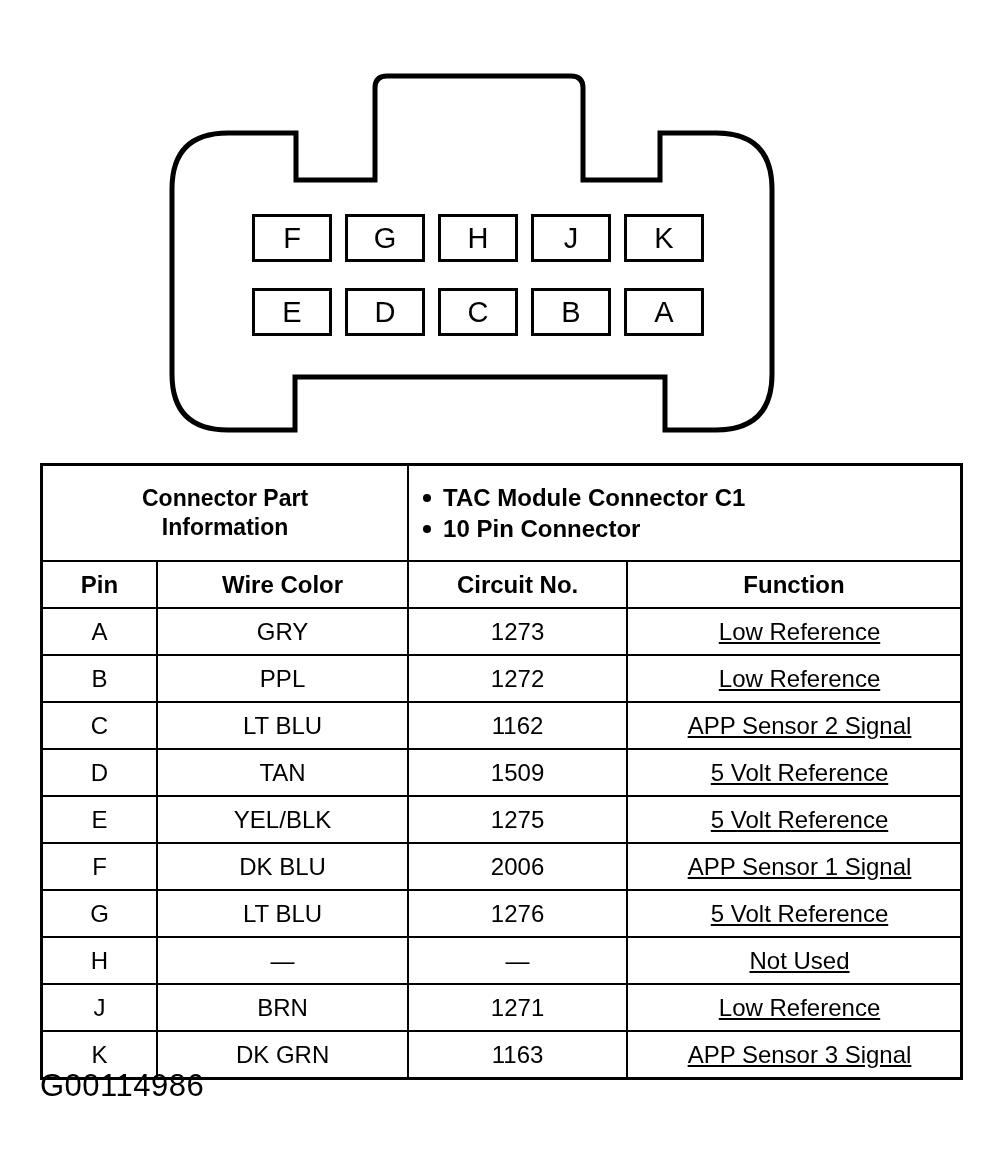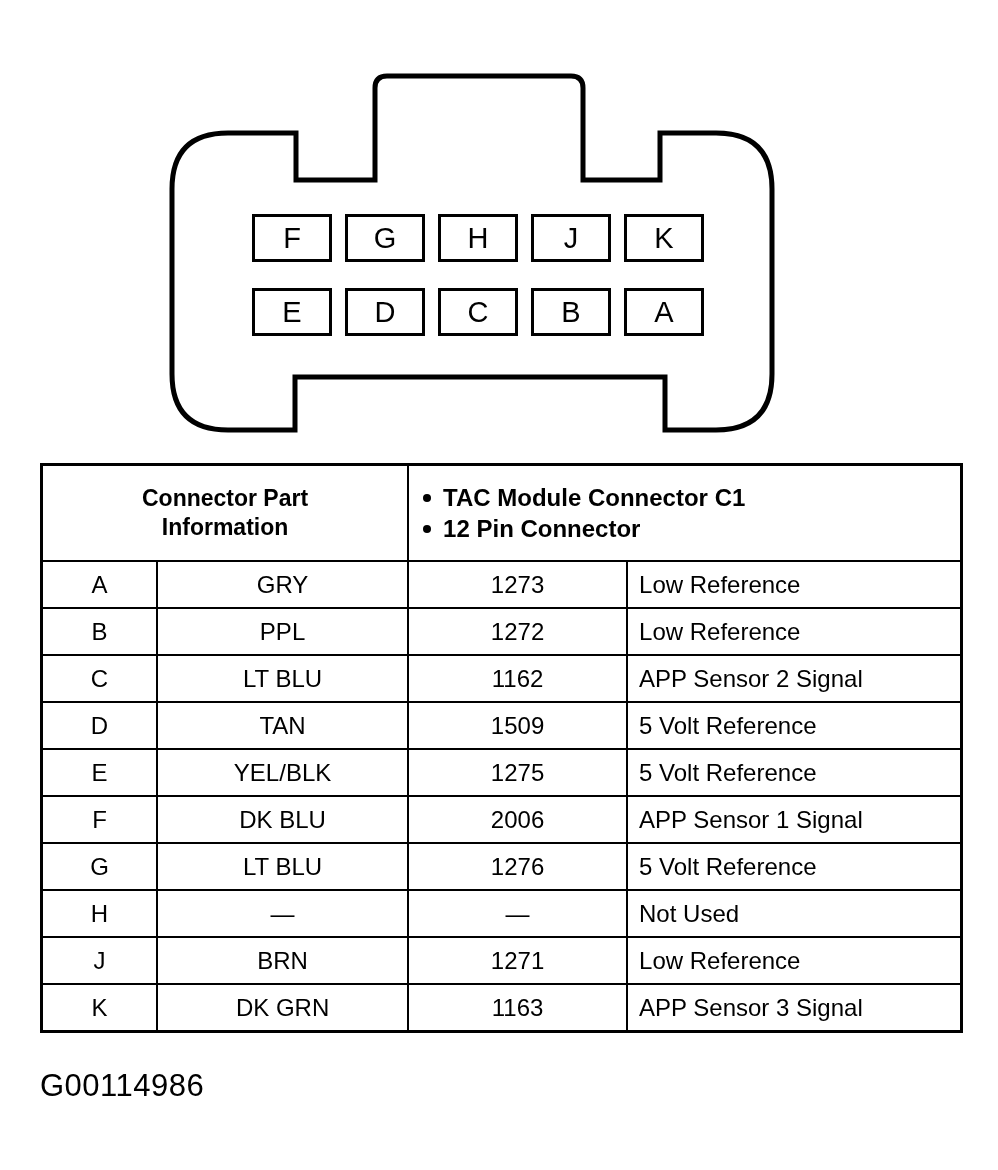--- a/index.html
+++ b/index.html
@@ -126,22 +126,23 @@
     font-size: 24px;
   }
 
   .row-cell {
     height: 45px;
     text-align: center;
     font-size: 24px;
     font-weight: 400;
   }
   .row-cell.fn {
-    text-align: left;
+    text-align: center;
     padding-left: 11px !important;
+    text-decoration: underline;
   }
 
   
   #figure-caption {
     position: absolute;
     left: 40px;
     top: 1068px;
     font-size: 31px;
     letter-spacing: 0.5px;
   }
@@ -210,25 +211,31 @@
           <div>Connector Part</div>
           <div>Information</div>
         </td>
         <td class="hdr-info" colspan="2">
           <div class="info-line">
             <span class="bullet-dot"></span>
             <span>TAC Module Connector C1</span>
           </div>
           <div class="info-line">
             <span class="bullet-dot"></span>
-            <span>12 Pin Connector</span>
+            <span>10 Pin Connector</span>
           </div>
         </td>
       </tr>
 
+      <tr>
+        <td class="colhdr">Pin</td>
+        <td class="colhdr">Wire Color</td>
+        <td class="colhdr">Circuit No.</td>
+        <td class="colhdr">Function</td>
+      </tr>
 
       <tr>
         <td class="row-cell">A</td>
         <td class="row-cell">GRY</td>
         <td class="row-cell">1273</td>
         <td class="row-cell fn">Low Reference</td>
       </tr>
       <tr>
         <td class="row-cell">B</td>
         <td class="row-cell">PPL</td>

